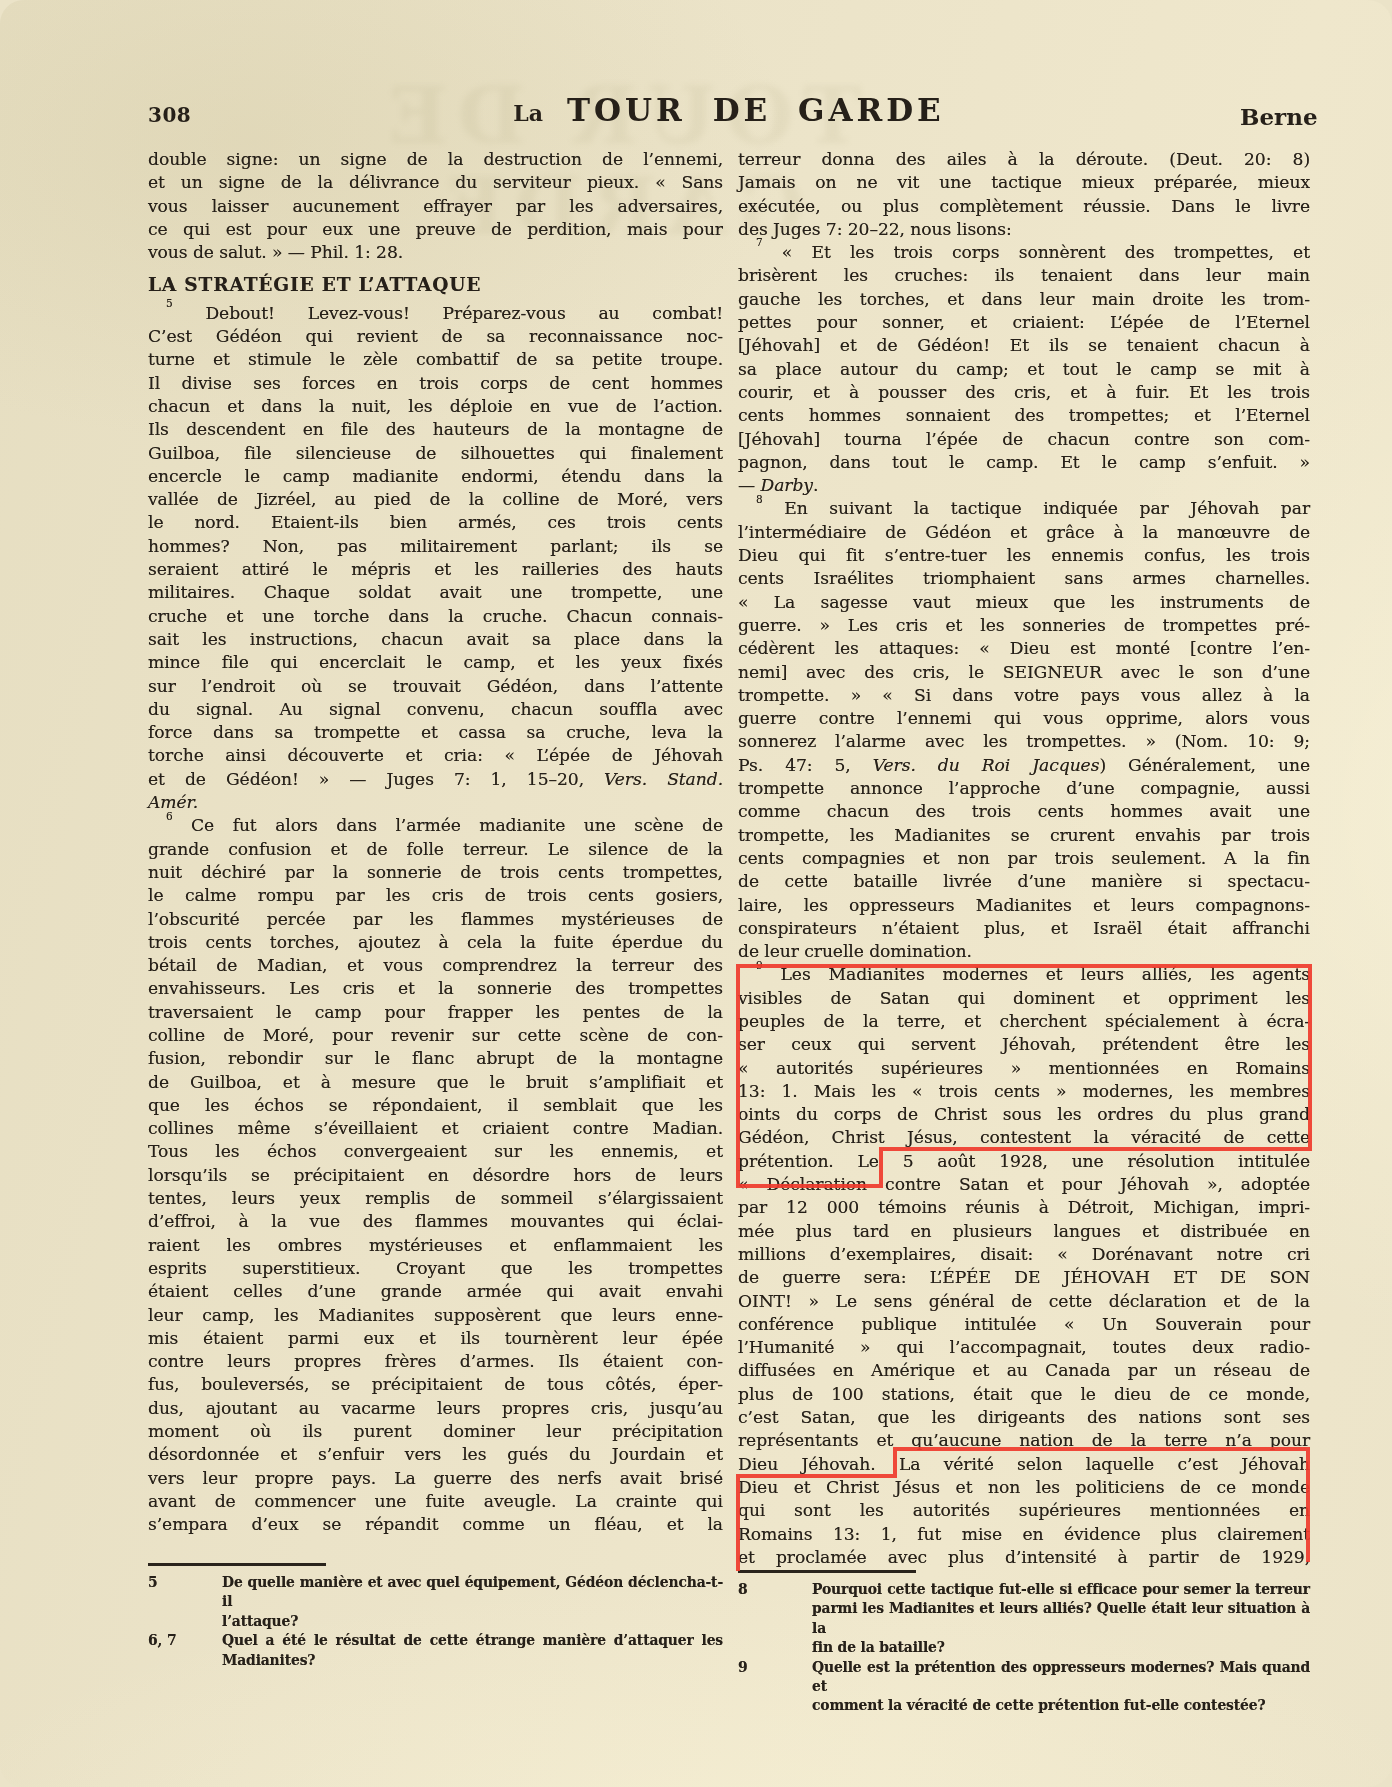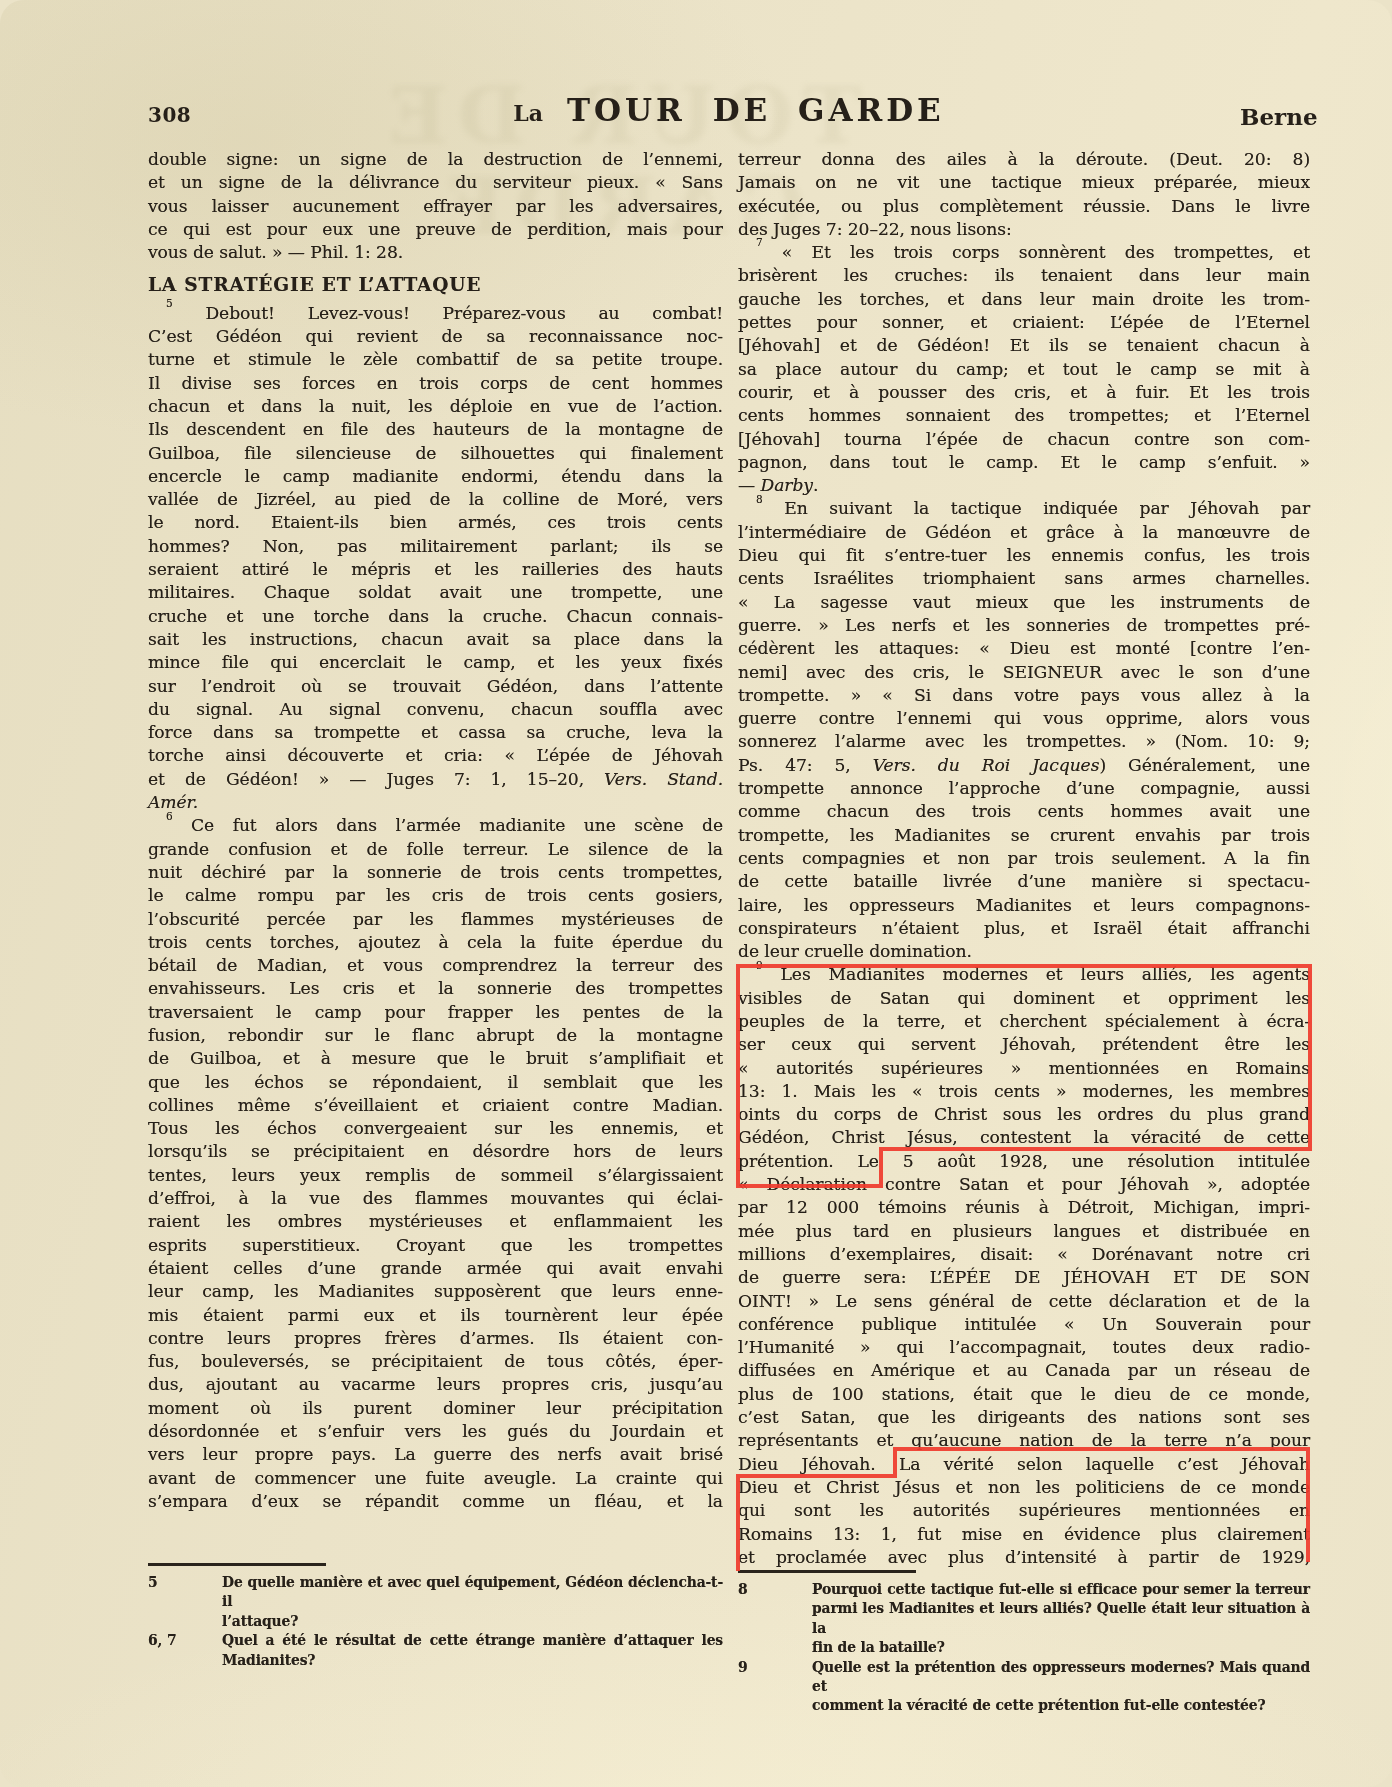--- a/index.html
+++ b/index.html
@@ -100,20 +100,21 @@
       <div class="line end"><i>Amér.</i></div>
       <div class="line first"><sup>6</sup> Ce fut alors dans l’armée madianite une scène de</div>
       <div class="line">grande confusion et de folle terreur. Le silence de la</div>
       <div class="line">nuit déchiré par la sonnerie de trois cents trompettes,</div>
       <div class="line">le calme rompu par les cris de trois cents gosiers,</div>
       <div class="line">l’obscurité percée par les flammes mystérieuses de</div>
       <div class="line">trois cents torches, ajoutez à cela la fuite éperdue du</div>
       <div class="line">bétail de Madian, et vous comprendrez la terreur des</div>
       <div class="line">envahisseurs. Les cris et la sonnerie des trompettes</div>
       <div class="line">traversaient le camp pour frapper les pentes de la</div>
+      <div class="line">colline de Moré, pour revenir sur cette scène de con-</div>
       <div class="line">fusion, rebondir sur le flanc abrupt de la montagne</div>
       <div class="line">de Guilboa, et à mesure que le bruit s’amplifiait et</div>
       <div class="line">que les échos se répondaient, il semblait que les</div>
       <div class="line">collines même s’éveillaient et criaient contre Madian.</div>
       <div class="line">Tous les échos convergeaient sur les ennemis, et</div>
       <div class="line">lorsqu’ils se précipitaient en désordre hors de leurs</div>
       <div class="line">tentes, leurs yeux remplis de sommeil s’élargissaient</div>
       <div class="line">d’effroi, à la vue des flammes mouvantes qui éclai-</div>
       <div class="line">raient les ombres mystérieuses et enflammaient les</div>
       <div class="line">esprits superstitieux. Croyant que les trompettes</div>
@@ -144,21 +145,21 @@
       <div class="line">courir, et à pousser des cris, et à fuir. Et les trois</div>
       <div class="line">cents hommes sonnaient des trompettes; et l’Eternel</div>
       <div class="line">[Jéhovah] tourna l’épée de chacun contre son com-</div>
       <div class="line">pagnon, dans tout le camp. Et le camp s’enfuit. »</div>
       <div class="line end">— <i>Darby</i>.</div>
       <div class="line first"><sup>8</sup> En suivant la tactique indiquée par Jéhovah par</div>
       <div class="line">l’intermédiaire de Gédéon et grâce à la manœuvre de</div>
       <div class="line">Dieu qui fit s’entre-tuer les ennemis confus, les trois</div>
       <div class="line">cents Israélites triomphaient sans armes charnelles.</div>
       <div class="line">« La sagesse vaut mieux que les instruments de</div>
-      <div class="line">guerre. » Les nerfs et les sonneries de trompettes pré-</div>
+      <div class="line">guerre. » Les cris et les sonneries de trompettes pré-</div>
       <div class="line">cédèrent les attaques: « Dieu est monté [contre l’en-</div>
       <div class="line">nemi] avec des cris, le SEIGNEUR avec le son d’une</div>
       <div class="line">trompette. » « Si dans votre pays vous allez à la</div>
       <div class="line">guerre contre l’ennemi qui vous opprime, alors vous</div>
       <div class="line">sonnerez l’alarme avec les trompettes. » (Nom. 10: 9;</div>
       <div class="line">Ps. 47: 5, <i>Vers. du Roi Jacques</i>) Généralement, une</div>
       <div class="line">trompette annonce l’approche d’une compagnie, aussi</div>
       <div class="line">comme chacun des trois cents hommes avait une</div>
       <div class="line">trompette, les Madianites se crurent envahis par trois</div>
       <div class="line">cents compagnies et non par trois seulement. A la fin</div>

